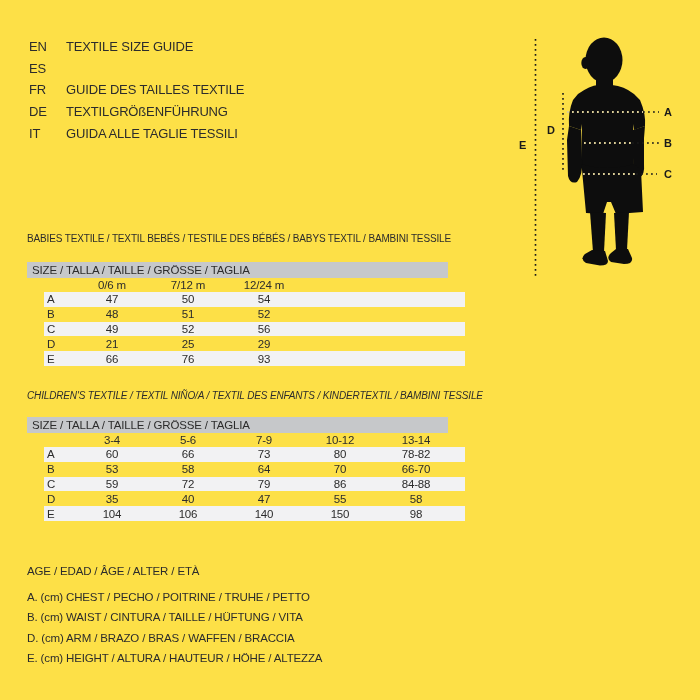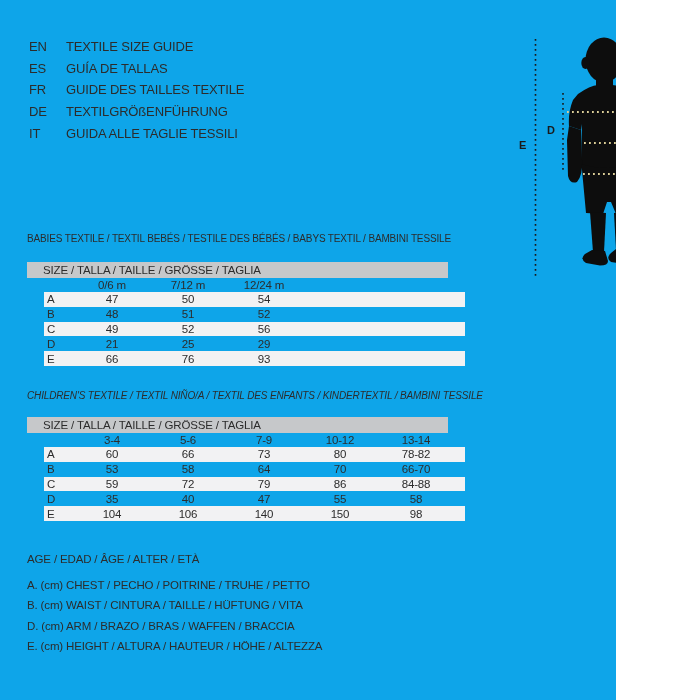--- a/index.html
+++ b/index.html
@@ -1,54 +1,53 @@
 <!DOCTYPE html>
 <html><head>
 <meta charset="utf-8">
 <style>
   html,body{margin:0;padding:0;background:#ffffff;}
   .sheet{
-    position:relative;width:616px;height:700px;background:#0ea5e9;overflow:hidden;
+    position:relative;width:700px;height:700px;background:#fde047;overflow:hidden;
     font-family:"Liberation Sans", sans-serif;color:#2c2c2c;letter-spacing:-0.15px;
   }
   
   .langs{position:absolute;left:29px;top:36px;font-size:13px;line-height:21.7px;}
   .langs .row{display:flex;}
   .langs .code{width:37px;flex:0 0 37px;}
   
   .section-heading{position:absolute;left:27px;font-size:10px;white-space:nowrap;}
   
   .table-block{position:absolute;left:27px;width:421px;}
-  .size-bar{height:16px;line-height:16px;background:#c6c8ca;font-size:11.5px;padding-left:16px;box-sizing:border-box;}
+  .size-bar{height:16px;line-height:16px;background:#c6c8ca;font-size:11.5px;padding-left:5px;box-sizing:border-box;}
   table.sizes{border-collapse:collapse;width:421px;table-layout:fixed;font-size:11.5px;margin-left:17px;}
   table.sizes th,table.sizes td{font-weight:400;height:14.8px;padding:0;text-align:center;vertical-align:middle;}
   table.sizes thead th{height:14px;}
   table.sizes tbody th.rowlabel{text-align:left;padding-left:3px;}
   table.sizes tbody tr:nth-child(odd){background:#f2f2f3;}
   
   .legend{position:absolute;left:27px;top:552px;font-size:11.5px;}
-  .legend .age-line{line-height:14px;margin-bottom:9px;}
+  .legend .age-line{line-height:14px;margin-bottom:9px;margin-top:12px;}
   .legend .item{line-height:20.3px;}
   
   .figure{position:absolute;left:495px;top:28px;}
   .fig-label{font-family:"Liberation Sans", sans-serif;font-size:11px;font-weight:700;fill:#1a1a1a;}
 </style>
 </head>
 <body>
 
 <div class="sheet">
 
   <div class="langs">
     <div class="row">
       <span class="code">EN</span>
       <span class="title">TEXTILE SIZE GUIDE</span>
     </div>
     <div class="row">
       <span class="code">ES</span>
-      <span class="title">GUÍA DE TALLAS</span>
     </div>
     <div class="row">
       <span class="code">FR</span>
       <span class="title">GUIDE DES TAILLES TEXTILE</span>
     </div>
     <div class="row">
       <span class="code">DE</span>
       <span class="title">TEXTILGRÖßENFÜHRUNG</span>
     </div>
     <div class="row">

